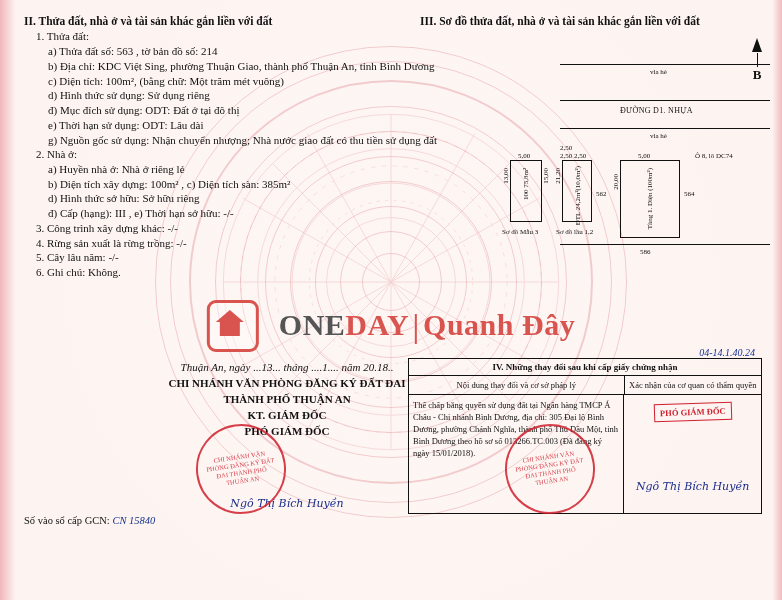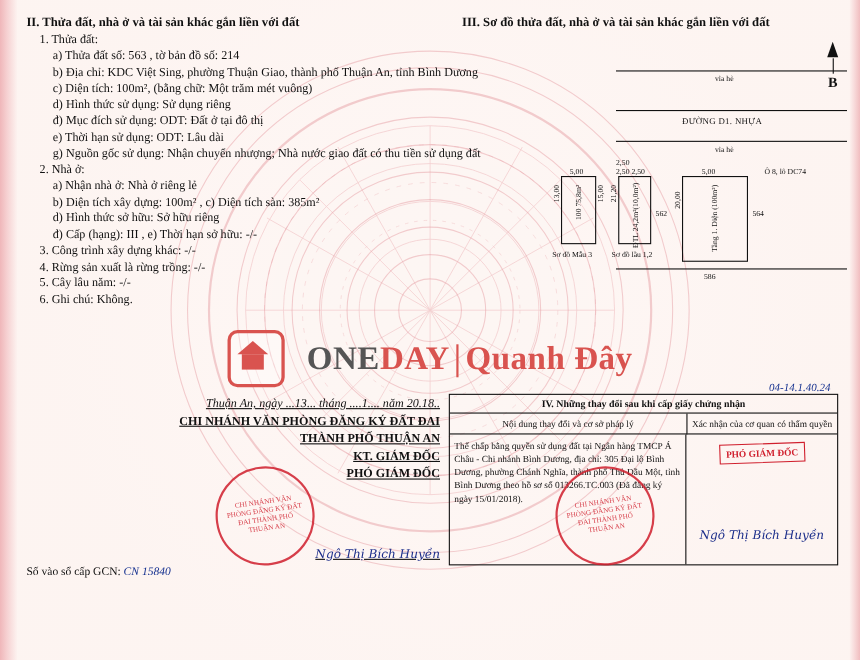--- a/index.html
+++ b/index.html
@@ -104,21 +104,21 @@
   }
   .wm-logo .body{
     position:absolute;left:10px;top:19px;width:20px;height:14px;background:#d9534f;
   }
   .wm-text{font-size:30px;font-weight:bold;letter-spacing:.5px;color:#555;font-family:"Liberation Serif",serif;}
   .wm-text .red{color:#d9534f;}
   .wm-bar{width:2px;height:30px;background:#d9534f;display:inline-block;margin:0 6px;vertical-align:middle;}
 
   
   .sign{
-    position:absolute;left:150px;top:360px;width:250px;text-align:right;font-size:11px;line-height:1.45;text-decoration:underline;
+    position:absolute;left:162px;top:360px;width:250px;text-align:center;font-size:11px;line-height:1.45;
   }
   .sign .ital{font-style:italic;}
   .sign b{font-weight:bold;}
   .hand{
     font-family:"DejaVu Serif", serif;font-style:italic;color:#1b2d8a;font-size:11px;
   }
 
   
   .seal{
     position:absolute;width:86px;height:86px;border:2px solid #d01f2d;border-radius:50%;
@@ -207,21 +207,21 @@
     <div class="lvl1">1. Thửa đất:</div>
     <div class="lvl2 row">a) Thửa đất số:        563        , tờ bản đồ số:            214</div>
     <div class="lvl2 row">b) Địa chỉ: KDC Việt Sing, phường Thuận Giao, thành phố Thuận An, tỉnh Bình Dương</div>
     <div class="lvl2 row">c) Diện tích:        100m², (bằng chữ: Một trăm mét vuông)</div>
     <div class="lvl2 row">d) Hình thức sử dụng:  Sử dụng riêng</div>
     <div class="lvl2 row">đ) Mục đích sử dụng:  ODT: Đất ở tại đô thị</div>
     <div class="lvl2 row">e) Thời hạn sử dụng:   ODT: Lâu dài</div>
     <div class="lvl2 row">g) Nguồn gốc sử dụng: Nhận chuyển nhượng; Nhà nước giao đất có thu tiền sử dụng đất</div>
 
     <div class="lvl1">2. Nhà ở:</div>
-    <div class="lvl2 row">a) Nhận nhà ở:    Nhà ở riêng lẻ</div>
+    <div class="lvl2 row">a) Huyền nhà ở:    Nhà ở riêng lẻ</div>
     <div class="lvl2 row">b) Diện tích xây dựng:    100m²      , c) Diện tích sàn:    385m²</div>
     <div class="lvl2 row">d) Hình thức sở hữu:       Sở hữu riêng</div>
     <div class="lvl2 row">đ) Cấp (hạng): III     , e) Thời hạn sở hữu:    -/-</div>
 
     <div class="lvl1">3. Công trình xây dựng khác: -/-</div>
     <div class="lvl1">4. Rừng sản xuất là rừng trồng: -/-</div>
     <div class="lvl1">5. Cây lâu năm: -/-</div>
     <div class="lvl1">6. Ghi chú: Không.</div>
   </div>
 

